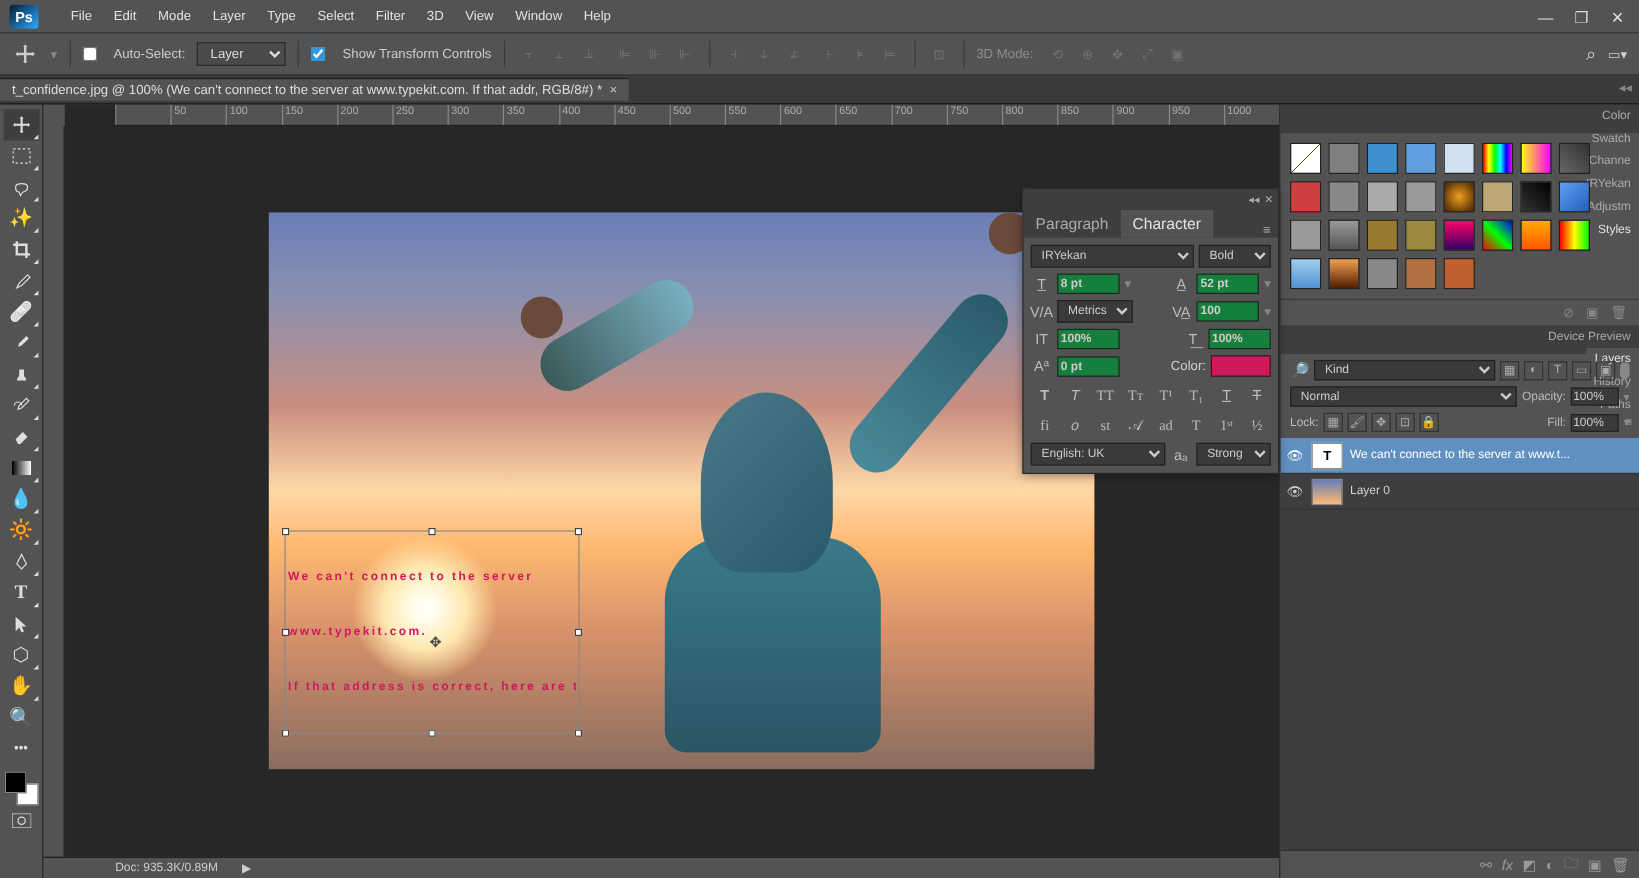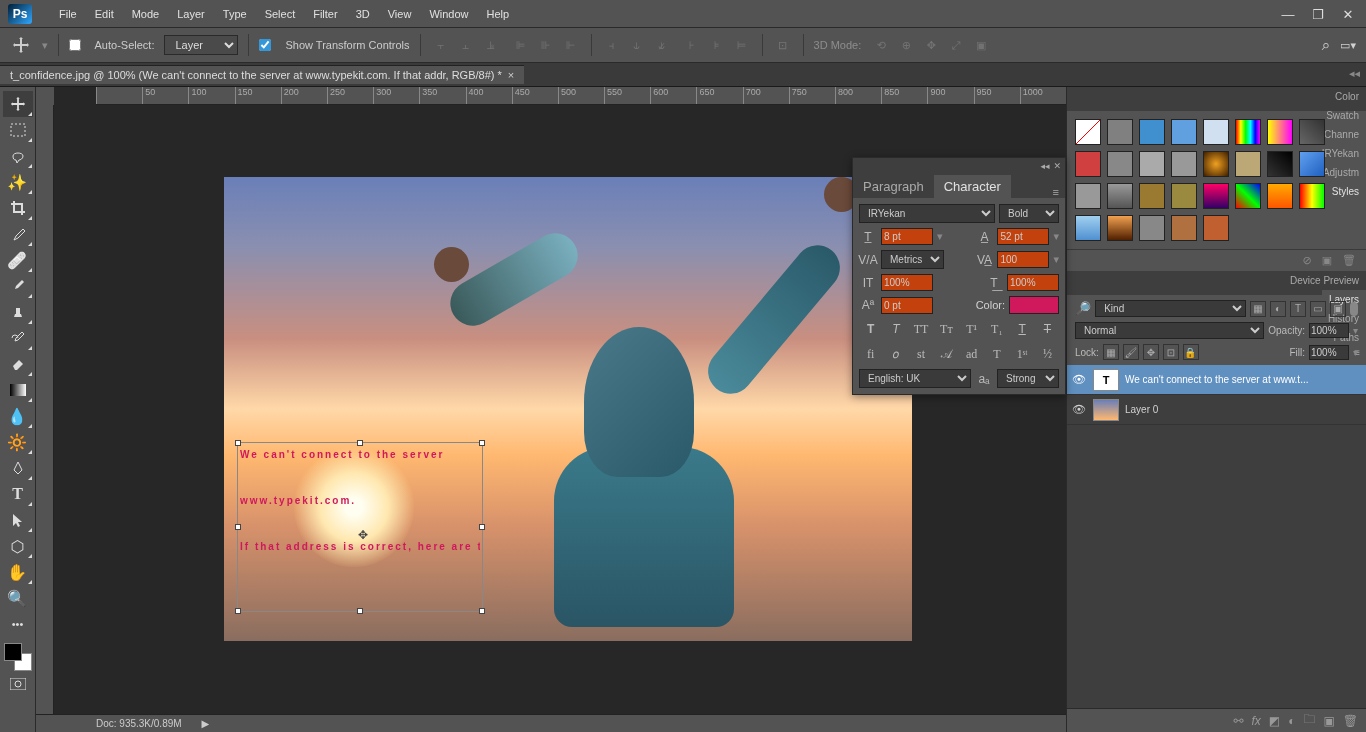--- a/index.html
+++ b/index.html
@@ -55,21 +55,21 @@
 .arm-left { position:absolute; left:-60px; top:30px; width:140px; height:45px; background:linear-gradient(90deg,#3a5a5a,#7ab0c0); transform: rotate(-30deg); border-radius:25px;}
 .arm-right { position:absolute; left:180px; top:70px; width:180px; height:45px; background:linear-gradient(90deg,#4a8a9a,#2a5a6a); transform: rotate(-50deg); border-radius:25px;}
 .fist-l { position:absolute; left:-70px; top:20px; width:35px; height:35px; background:#6a4a3a; border-radius:50%;}
 .fist-r { position:absolute; left:320px; top:-50px; width:35px; height:35px; background:#6a4a3a; border-radius:50%;}
 .text-box { position:absolute; left:183px; top:339px; width:246px; height:170px; border:1px solid #888;}
 .text-box .handle { position:absolute; width:6px; height:6px; background:#fff; border:1px solid #444;}
 .text-box .h-tl{top:-3px;left:-3px;} .text-box .h-tm{top:-3px;left:50%;margin-left:-3px;} .text-box .h-tr{top:-3px;right:-3px;}
 .text-box .h-ml{top:50%;left:-3px;margin-top:-3px;} .text-box .h-mr{top:50%;right:-3px;margin-top:-3px;}
 .text-box .h-bl{bottom:-3px;left:-3px;} .text-box .h-bm{bottom:-3px;left:50%;margin-left:-3px;} .text-box .h-br{bottom:-3px;right:-3px;}
 .text-content { color:#d0185c; font-size:10px; font-weight:bold; letter-spacing:2px; padding:2px; line-height:2;}
-.text-line { margin-bottom:26px; white-space:nowrap; overflow:hidden;}
+.text-line { margin-bottom:26px; white-space:nowrap; overflow:hidden;margin-top:26px;}
 .anchor { position:absolute; left:120px; top:85px; color:#444; font-size:12px;}
 
 .statusbar { position:absolute; bottom:0; left:0; right:0; height:18px; background:#535353; border-top:1px solid #222; display:flex; align-items:center; padding:0 10px; font-size:10px; color:#ccc;}
 
 
 .panels-right { width: 300px; background: #535353; display: flex; flex-direction: column; border-left:1px solid #2a2a2a;}
 .panel-tabs { display: flex; background: #3e3e3e; height: 24px; align-items: flex-end; font-size:10px;flex-direction:column;}
 .panel-tab { padding: 4px 7px; color: #aaa; cursor: pointer; }
 .panel-tab.active { background: #535353; color: #e1e1e1; }
 .panel-menu-icon { margin-left:auto; padding:0 6px; color:#aaa; cursor:pointer;}
@@ -98,21 +98,21 @@
 
 .char-panel { position: absolute; top: 157px; right: 300px; width: 214px; background: #535353; border: 1px solid #2a2a2a; box-shadow: 0 2px 8px rgba(0,0,0,0.4); z-index:10;}
 .char-titlebar { height:16px; background:#3e3e3e; display:flex; justify-content:flex-end; align-items:center; padding:0 4px; gap:4px; font-size:9px; color:#aaa;}
 .char-tabs { display:flex; background:#3e3e3e; height:24px; align-items:flex-end;}
 .char-tab { padding:4px 10px; color:#aaa; cursor:pointer; font-size:13px;}
 .char-tab.active { background:#535353; color:#e1e1e1;}
 .char-body { padding:6px; display:flex; flex-direction:column; gap:5px;}
 .char-row { display:flex; gap:4px; align-items:center;}
 .char-select { flex:1; background:#3a3a3a; border:1px solid #222; color:#ccc; padding:2px 4px; font-size:10px;}
 .char-icon-label { width:18px; display:inline-flex; align-items:center; justify-content:center; font-size:12px; color:#bbb;}
-.char-input { width:52px; background:#c2410c; border:1px solid #222; color:#ccc; padding:2px; font-size:10px;}
+.char-input { width:52px; background:#15803d; border:1px solid #222; color:#ccc; padding:2px; font-size:10px;font-weight:bold;}
 .char-color { width:50px; height:18px; background:#d0185c; border:1px solid #222; cursor:pointer;}
 .char-btnrow { display:flex; gap:2px;}
 .char-btn { flex:1; height:20px; display:flex; align-items:center; justify-content:center; color:#bbb; border:1px solid transparent; cursor:pointer; font-size:12px; font-family: 'Times New Roman', serif;}
 
 svg { display:block; }
 </style>
 </head>
 <body>
 
 <div class="menubar">

